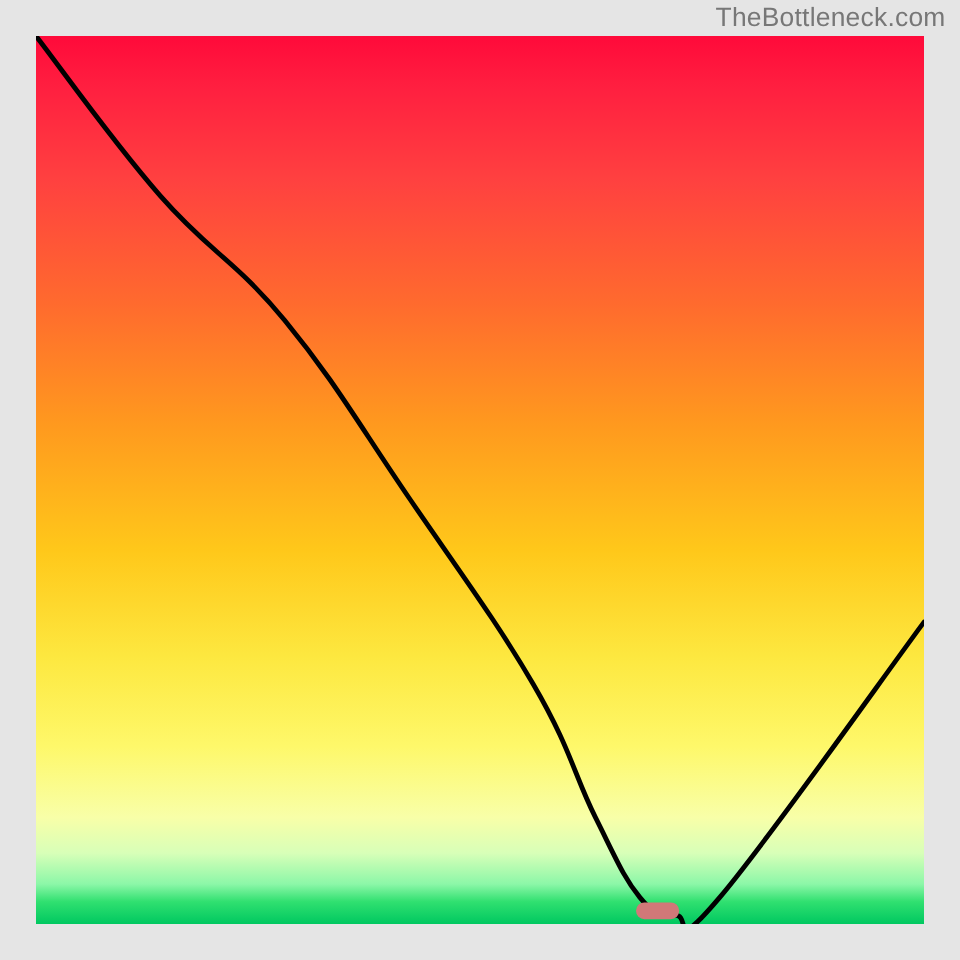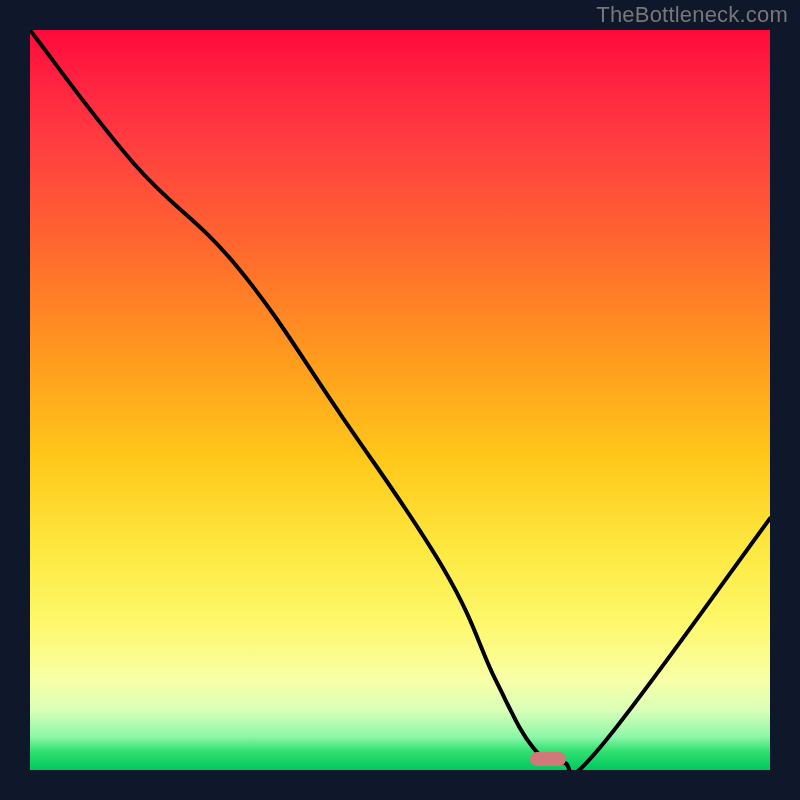--- a/index.html
+++ b/index.html
@@ -10,21 +10,21 @@
     background: #000;
     overflow: hidden;
     font-family: Arial, Helvetica, sans-serif;
   }
   .frame {
     position: absolute;
     top: 0;
     left: 0;
     width: 800px;
     height: 800px;
-    background: #0f172a;
+    background: #e5e5e5;
   }
   .plot {
     position: absolute;
     top: 30px;
     left: 30px;
     width: 740px;
     height: 740px;
     background: linear-gradient(
       to bottom,
       #ff0a3a 0%,

